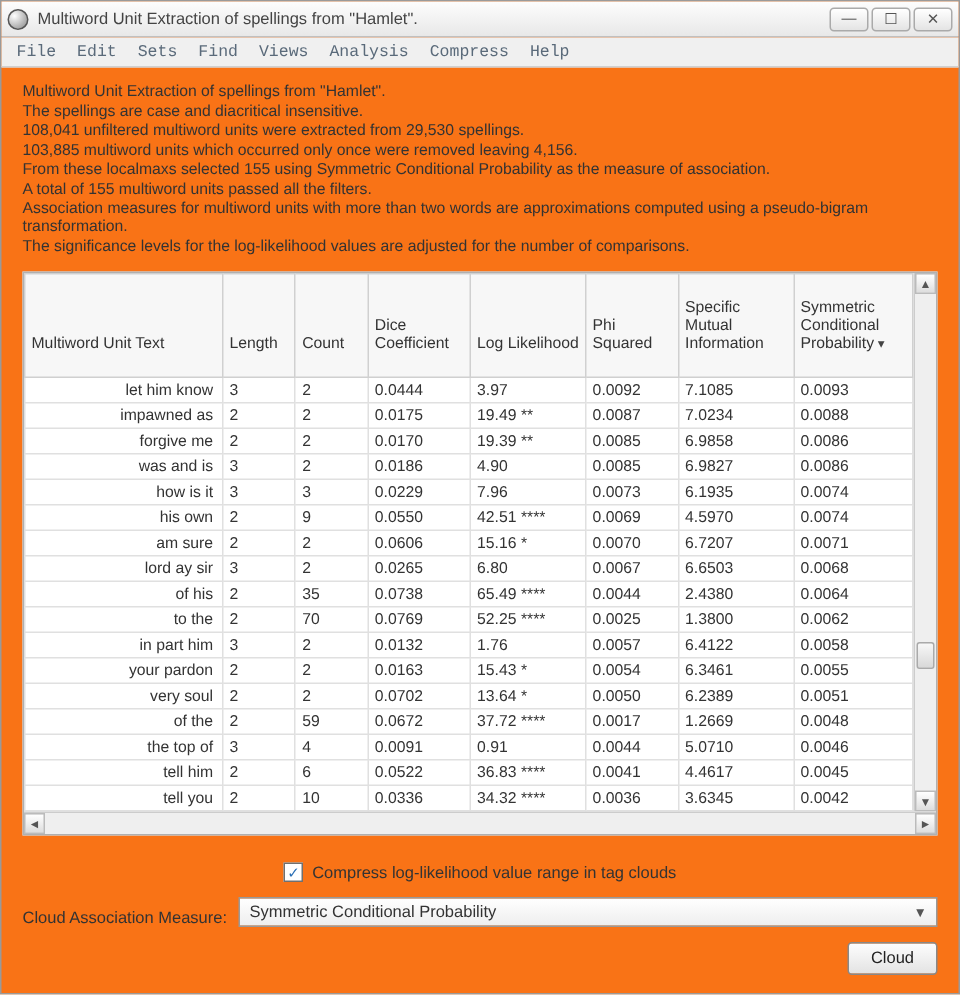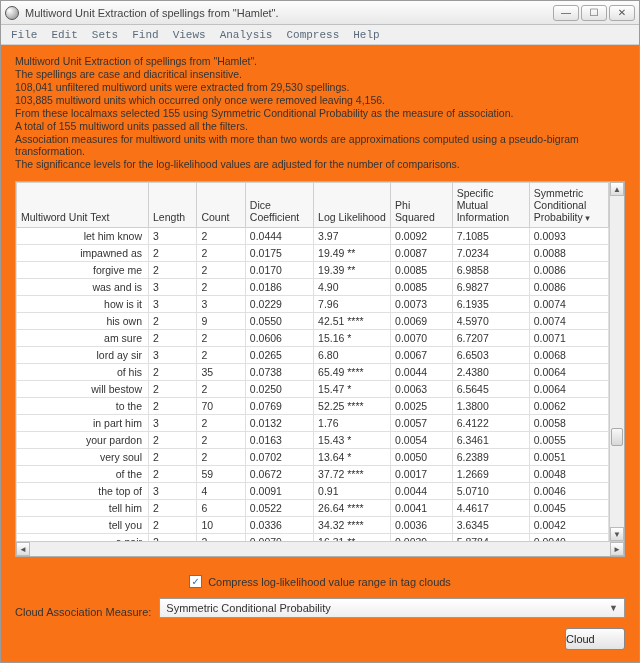--- a/index.html
+++ b/index.html
@@ -75,21 +75,21 @@
   }
   table {
     border-collapse: collapse;
     width: 100%;
     font-size: 10.5px;
     table-layout: fixed;
   }
   thead th {
     background: #f7f7f7;
     border: 1px solid #d0d0d0;
-    padding: 4px 4px;
+    padding: 16px 4px;
     text-align: left;
     font-weight: normal;
     color: #333;
     vertical-align: bottom;
     height: 38px;
   }
   thead th.sort::after { content: " ▾"; font-size: 9px; color:#444; }
   tbody td {
     border: 1px solid #e0e0e0;
     padding: 2px 6px 2px 4px;
@@ -148,21 +148,21 @@
     background:linear-gradient(#fff,#eee);
     display:flex;align-items:center;justify-content:space-between;
     padding:0 6px; font-size:11px; cursor:pointer;
   }
   .select .arrowd{font-size:9px;color:#555;}
   .btnrow { display:flex; justify-content:flex-end; }
   .btn {
     min-width:60px;height:22px;
     border:1px solid #888;border-radius:3px;
     background:linear-gradient(#fdfdfd,#e3e3e3);
-    display:flex;align-items:center;
+    display:flex;align-items:center;justify-content:center;
     cursor:pointer;font-size:11px;color:#222;margin-left:15px;
   }
 </style>
 </head>
 <body>
 
 <div class="window">
 
   <div class="titlebar">
     <div class="appicon"></div>
@@ -308,30 +308,20 @@
                   <td class="r">of his</td>
                   <td class="l">2</td>
                   <td class="l">35</td>
                   <td class="l">0.0738</td>
                   <td class="l">65.49 ****</td>
                   <td class="l">0.0044</td>
                   <td class="l">2.4380</td>
                   <td class="l">0.0064</td>
                 </tr>
                 <tr>
-                  <td class="r">will bestow</td>
-                  <td class="l">2</td>
-                  <td class="l">2</td>
-                  <td class="l">0.0250</td>
-                  <td class="l">15.47 *</td>
-                  <td class="l">0.0063</td>
-                  <td class="l">6.5645</td>
-                  <td class="l">0.0064</td>
-                </tr>
-                <tr>
                   <td class="r">to the</td>
                   <td class="l">2</td>
                   <td class="l">70</td>
                   <td class="l">0.0769</td>
                   <td class="l">52.25 ****</td>
                   <td class="l">0.0025</td>
                   <td class="l">1.3800</td>
                   <td class="l">0.0062</td>
                 </tr>
                 <tr>
@@ -382,21 +372,21 @@
                   <td class="l">0.91</td>
                   <td class="l">0.0044</td>
                   <td class="l">5.0710</td>
                   <td class="l">0.0046</td>
                 </tr>
                 <tr>
                   <td class="r">tell him</td>
                   <td class="l">2</td>
                   <td class="l">6</td>
                   <td class="l">0.0522</td>
-                  <td class="l">26.64 ****</td>
+                  <td class="l">36.83 ****</td>
                   <td class="l">0.0041</td>
                   <td class="l">4.4617</td>
                   <td class="l">0.0045</td>
                 </tr>
                 <tr>
                   <td class="r">tell you</td>
                   <td class="l">2</td>
                   <td class="l">10</td>
                   <td class="l">0.0336</td>
                   <td class="l">34.32 ****</td>

